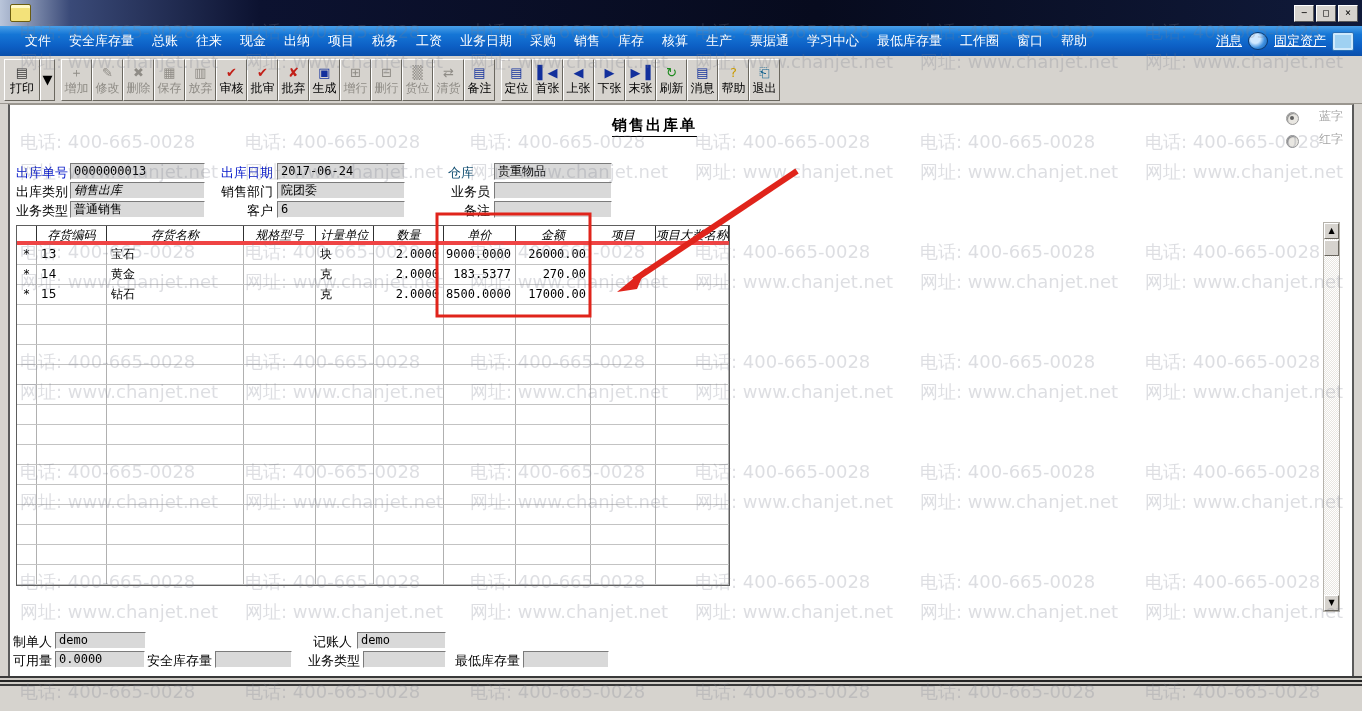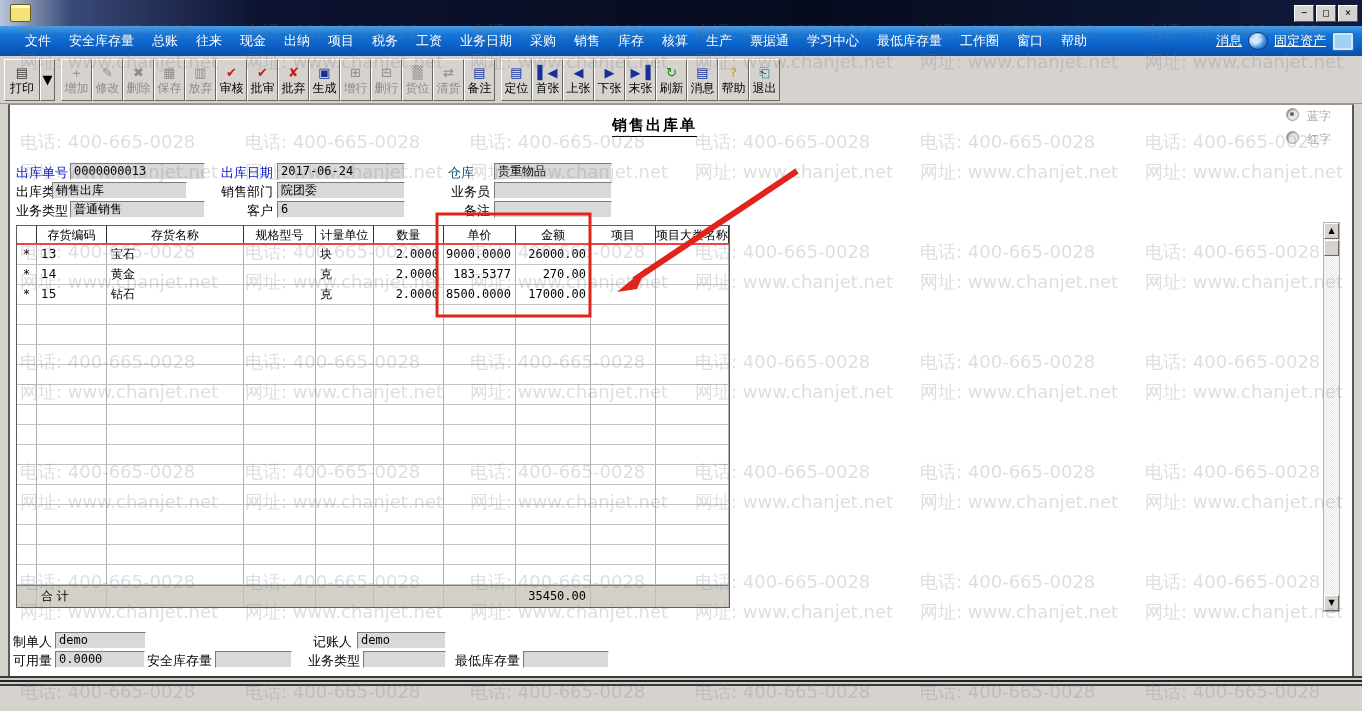--- a/index.html
+++ b/index.html
@@ -36,36 +36,36 @@
     align-items:center;justify-content:center;box-sizing:border-box;}
   .tbtn .ticon{font-size:13px;line-height:15px;height:16px;}
   .tbtn .tlabel{font-size:12px;line-height:14px;white-space:nowrap;}
   .tbtn.disabled .tlabel{color:#8f8c86;}
   .tbtn.disabled .ticon{color:#8f8c86 !important;}
   
   #workspace{position:absolute;left:8px;top:104px;width:1346px;height:572px;background:#fff;
     border-left:2px solid #5a5a5a;border-right:2px solid #5a5a5a;border-top:1px solid #9a968f;box-sizing:border-box;}
   #doc-title{position:absolute;left:612px;top:116px;font-size:15px;font-weight:bold;
     letter-spacing:2px;border-bottom:1px solid #000;padding-bottom:1px;}
-  .radio-row{position:absolute;display:flex;align-items:flex-start;gap:8px;}
+  .radio-row{position:absolute;display:flex;align-items:flex-end;gap:20px;}
   .radio-circle{width:11px;height:11px;border-radius:50%;background:#e9e7e2;
     border:1px solid #9a9a9a;box-shadow:inset 1px 1px 1px #8c8c8c;position:relative;}
   .radio-circle.sel::after{content:"";position:absolute;left:3px;top:3px;width:4px;height:4px;
     border-radius:50%;background:#606060;}
   .radio-label{font-size:12px;color:#a6a6a6;}
   
   .ffield-label{position:absolute;font-size:13px;text-align:right;white-space:nowrap;}
   .ffield-input{position:absolute;height:15px;background:#d9d9d9;border:1px solid;
     border-color:#7b7b7b #ffffff #ffffff #7b7b7b;font-family:"DejaVu Sans Mono",monospace;
     font-size:12px;line-height:15px;padding-left:3px;overflow:hidden;white-space:nowrap;box-sizing:content-box;}
   
   #grid{position:absolute;left:16px;top:225px;width:714px;background:#fff;
     border:1px solid #5e5e5e;box-sizing:border-box;}
   .g-row{display:flex;height:20px;box-sizing:border-box;border-bottom:1px solid #c3c3c3;}
-  .g-head{height:19px;border-bottom:2px solid #ef4444;}
+  .g-head{height:19px;border-bottom:4px solid #ef4444;font-style:italic;}
   .g-cell{box-sizing:border-box;border-right:1px solid #b0b0b0;overflow:hidden;
     white-space:nowrap;font-size:12px;line-height:19px;}
   .g-head .g-cell{border-right:1px solid #303030;text-align:center;line-height:18px;}
   .num{text-align:right;padding-right:4px;font-family:"DejaVu Sans Mono",monospace;}
   .txt{padding-left:4px;}
   .ctr{text-align:center;}
   #grid-total{display:flex;height:22px;background:#d4d0c8;border-top:1px solid #7e7e7e;
     box-sizing:border-box;}
   #grid-total .g-cell{line-height:21px;border-right:1px solid #c0bcb4;}
   
@@ -250,21 +250,21 @@
     </div>
 
   <div id="form-fields">
       <div class="ffield-label" style="left: -22px; width: 90px; top: 164px; color: rgb(0, 20, 200);">出库单号</div>
       <div class="ffield-input" style="left: 70px; width: 130px; top: 163px;">0000000013</div>
       <div class="ffield-label" style="left: 183px; width: 90px; top: 164px; color: rgb(0, 20, 200);">出库日期</div>
       <div class="ffield-input" style="left: 277px; width: 123px; top: 163px;">2017-06-24</div>
       <div class="ffield-label" style="left: 384px; width: 90px; top: 164px; color: #0c4a6e;">仓库</div>
       <div class="ffield-input" style="left: 494px; width: 113px; top: 163px;">贵重物品</div>
       <div class="ffield-label" style="left: -22px; width: 90px; top: 183px;">出库类别</div>
-      <div class="ffield-input" style="left: 52px; width: 130px; top: 182px;">销售出库</div>
+      <div class="ffield-input" style="left: 70px; width: 130px; top: 182px; font-style: italic;">销售出库</div>
       <div class="ffield-label" style="left: 183px; width: 90px; top: 183px;">销售部门</div>
       <div class="ffield-input" style="left: 277px; width: 123px; top: 182px;">院团委</div>
       <div class="ffield-label" style="left: 400px; width: 90px; top: 183px;">业务员</div>
       <div class="ffield-input" style="left: 494px; width: 113px; top: 182px;"></div>
       <div class="ffield-label" style="left: -22px; width: 90px; top: 202px;">业务类型</div>
       <div class="ffield-input" style="left: 70px; width: 130px; top: 201px;">普通销售</div>
       <div class="ffield-label" style="left: 183px; width: 90px; top: 202px;">客户</div>
       <div class="ffield-input" style="left: 277px; width: 123px; top: 201px;">6</div>
       <div class="ffield-label" style="left: 400px; width: 90px; top: 202px;">备注</div>
       <div class="ffield-input" style="left: 494px; width: 113px; top: 201px;"></div>
@@ -477,32 +477,20 @@
       </div>
       <div class="g-row">
         <div class="g-cell ctr" style="width: 20px;"></div>
         <div class="g-cell txt" style="width: 70px;"></div>
         <div class="g-cell txt" style="width: 137px;"></div>
         <div class="g-cell txt" style="width: 72px;"></div>
         <div class="g-cell txt" style="width: 58px;"></div>
         <div class="g-cell num" style="width: 70px;"></div>
         <div class="g-cell num" style="width: 72px;"></div>
         <div class="g-cell num" style="width: 75px;"></div>
-        <div class="g-cell txt" style="width: 65px;"></div>
-        <div class="g-cell txt" style="width: 73px;"></div>
-      </div>
-      <div id="grid-total">
-        <div class="g-cell txt" style="width: 20px;"></div>
-        <div class="g-cell txt" style="width: 70px;">合  计</div>
-        <div class="g-cell txt" style="width: 137px;"></div>
-        <div class="g-cell txt" style="width: 72px;"></div>
-        <div class="g-cell txt" style="width: 58px;"></div>
-        <div class="g-cell txt" style="width: 70px;"></div>
-        <div class="g-cell txt" style="width: 72px;"></div>
-        <div class="g-cell num" style="width: 75px;">35450.00</div>
         <div class="g-cell txt" style="width: 65px;"></div>
         <div class="g-cell txt" style="width: 73px;"></div>
       </div>
     </div>
 
   <div class="vscroll">
     <span class="sc-btn" style="top:0;">▲</span>
     <span class="sc-thumb"></span>
     <span class="sc-btn" style="bottom:0;">▼</span>
   </div>

